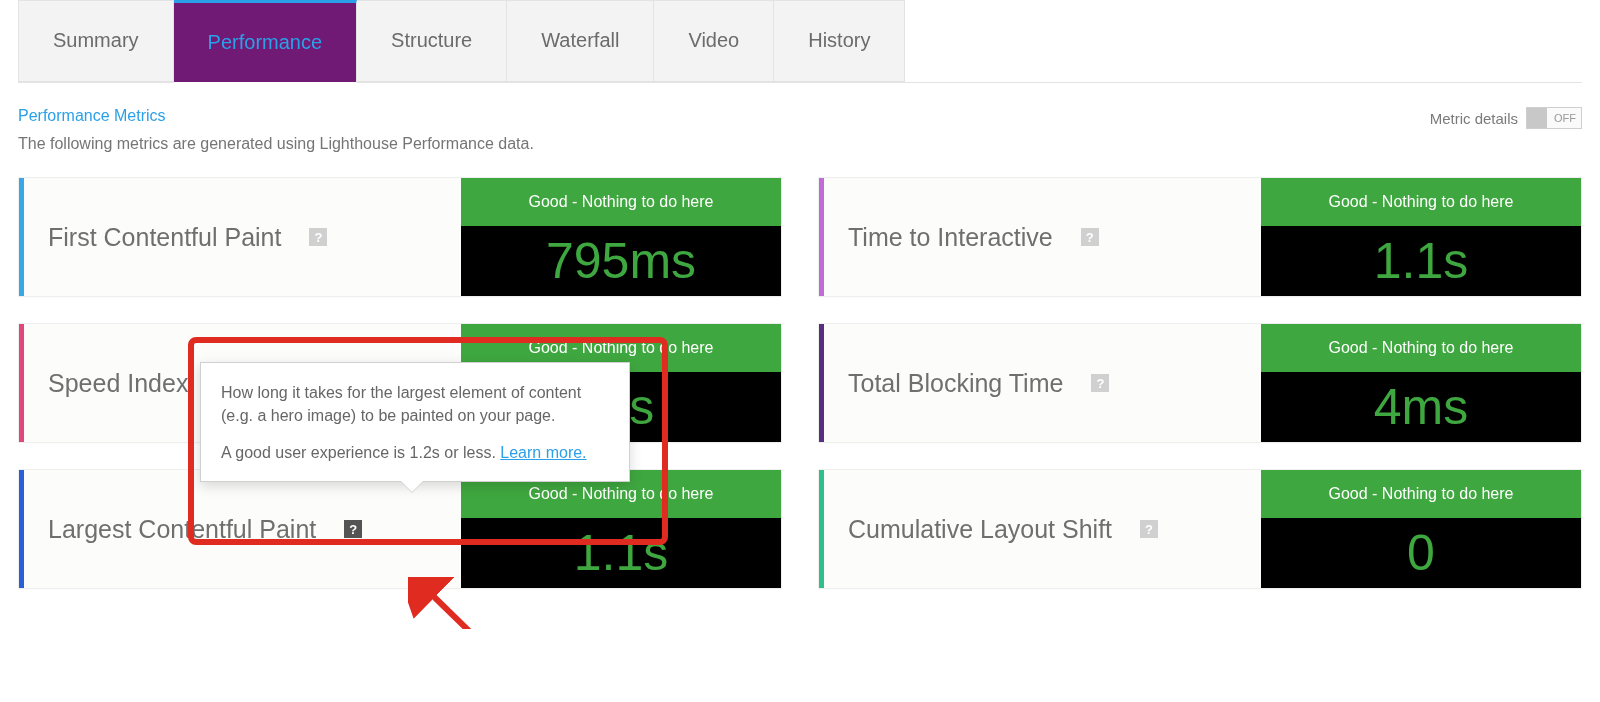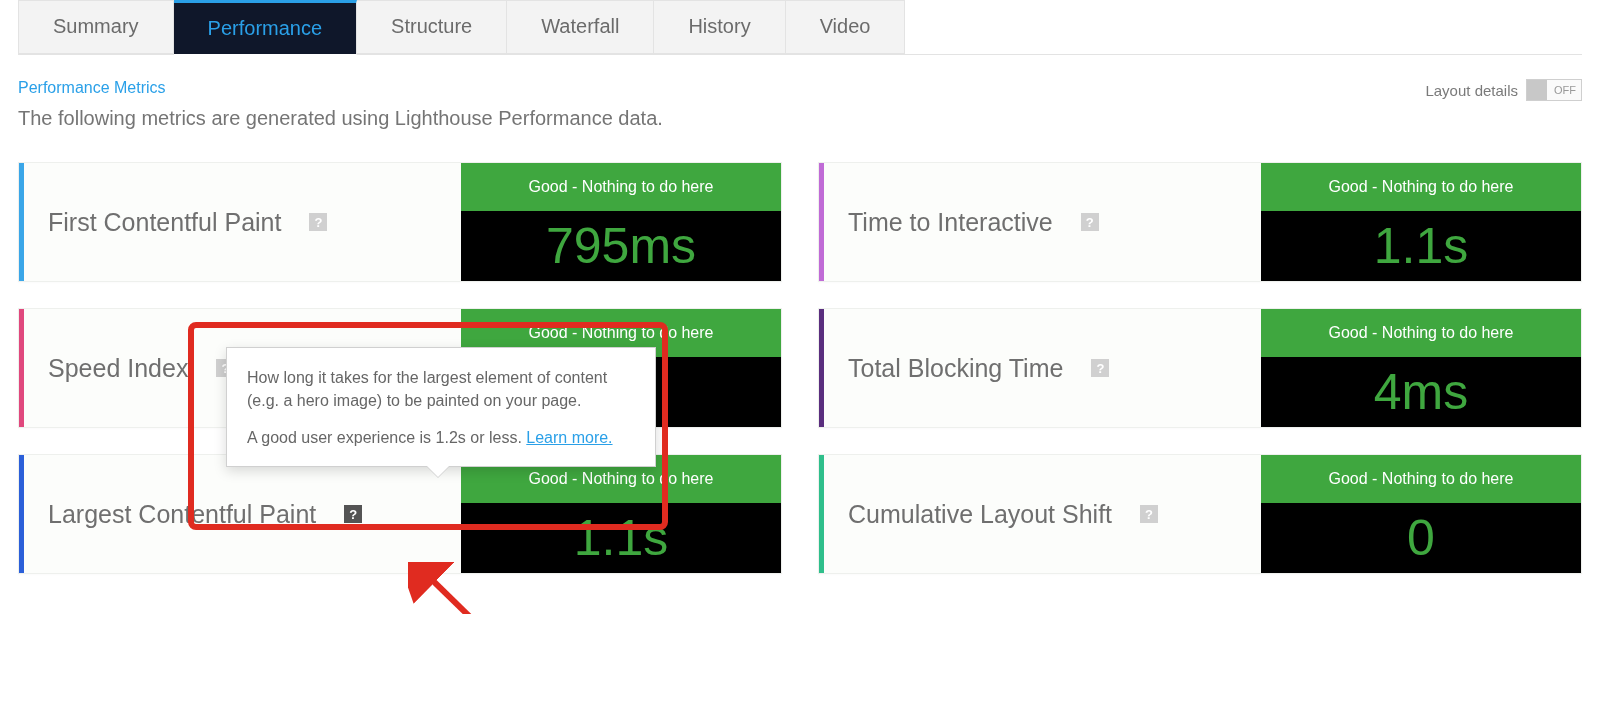--- a/index.html
+++ b/index.html
@@ -8,47 +8,47 @@
   background: #fff;
   color: #555;
   padding: 0 18px 40px 18px;
 }
 .tabs {
   display: flex;
   border-bottom: 1px solid #e3e3e3;
   margin-bottom: 24px;
 }
 .tab {
-  padding: 14px 34px;
+  padding: 28px 34px;
   font-size: 20px;
   color: #6b6b6b;
   background: #f3f3f3;
   border: 1px solid #e3e3e3;
   border-left: none;
   cursor: pointer;
   position: relative;
 }
 .tab:first-child { border-left: 1px solid #e3e3e3; }
 .tab.active {
-  background: #0f172a;
+  background: #701a75;
   color: #2aa0e8;
   border-top: 3px solid #2aa0e8;
   border-bottom: 1px solid #fff;
   margin-bottom: -1px;
 }
 .section-title {
   color: #2aa0e8;
   font-size: 16px;
   font-weight: 400;
   margin-bottom: 10px;
 }
 .section-desc {
   color: #757575;
-  font-size: 20px;
-  margin-bottom: 32px;
+  font-size: 16px;
+  margin-bottom: 24px;
 }
 .header-row {
   display: flex;
   justify-content: space-between;
   align-items: flex-start;
 }
 .metric-details-toggle {
   display: flex;
   align-items: center;
   gap: 8px;
@@ -138,21 +138,21 @@
   align-items: center;
   justify-content: center;
   font-size: 50px;
   color: #3fa73f;
   font-weight: 300;
   background: #000000;
 }
 
 .tooltip {
   position: absolute;
-  left: 208px;
+  left: 182px;
   top: 185px;
   width: 430px;
   background: #fff;
   border: 1px solid #d0d0d0;
   box-shadow: 0 4px 12px rgba(0,0,0,0.15);
   padding: 18px 20px 16px 20px;
   font-size: 16px;
   color: #666;
   line-height: 1.45;
   z-index: 30;
@@ -201,31 +201,31 @@
 }
 </style>
 </head>
 <body>
 
 <div class="tabs">
   <div class="tab">Summary</div>
   <div class="tab active">Performance</div>
   <div class="tab">Structure</div>
   <div class="tab">Waterfall</div>
+  <div class="tab">Video</div>
   <div class="tab">History</div>
-  <div class="tab">Video</div>
 </div>
 
 <div class="header-row">
   <div>
     <div class="section-title">Performance Metrics</div>
     <div class="section-desc">The following metrics are generated using Lighthouse Performance data.</div>
   </div>
   <div class="metric-details-toggle">
-    <span>Layout details</span>
+    <span>Metric details</span>
     <div class="toggle">
       <div class="toggle-knob"></div>
       <span>OFF</span>
     </div>
   </div>
 </div>
 
 <div class="metrics-grid" style="position:relative;">
 
   <div class="metric-card">

